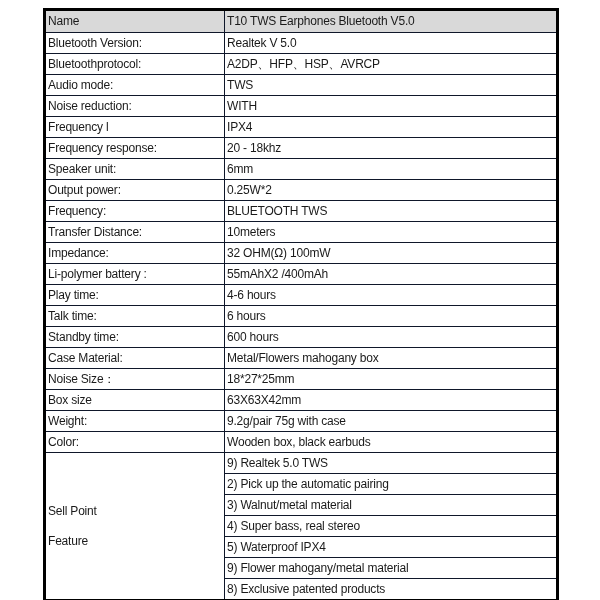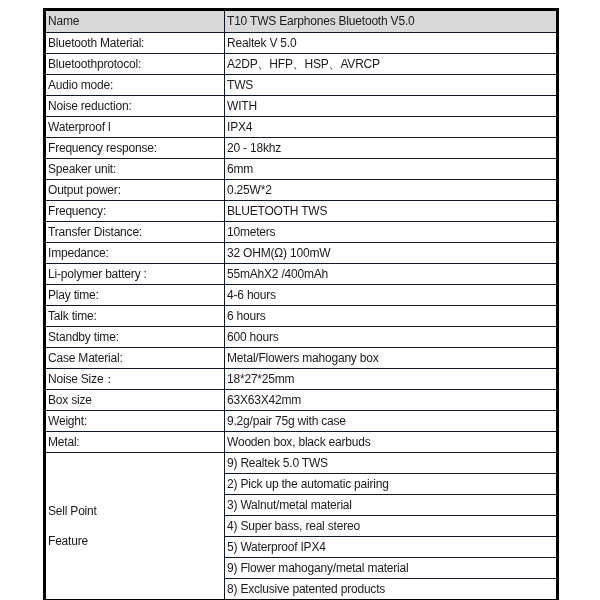--- a/index.html
+++ b/index.html
@@ -59,37 +59,37 @@
   <colgroup>
       <col class="c1">
       <col class="c2">
     </colgroup>
   <tbody id="tbody">
     <tr class="header">
       <td>Name</td>
       <td>T10 TWS Earphones Bluetooth V5.0</td>
     </tr>
   <tr>
-        <td>Bluetooth Material:</td>
+        <td>Bluetooth Version:</td>
         <td>Realtek V 5.0</td>
       </tr>
       <tr>
         <td>Bluetoothprotocol:</td>
         <td>A2DP、HFP、HSP、AVRCP</td>
       </tr>
       <tr>
         <td>Audio mode:</td>
         <td>TWS</td>
       </tr>
       <tr>
         <td>Noise reduction:</td>
         <td>WITH</td>
       </tr>
       <tr>
-        <td>Waterproof l</td>
+        <td>Frequency l</td>
         <td>IPX4</td>
       </tr>
       <tr>
         <td>Frequency response:</td>
         <td>20 - 18khz</td>
       </tr>
       <tr>
         <td>Speaker unit:</td>
         <td>6mm</td>
       </tr>
@@ -135,21 +135,21 @@
       </tr>
       <tr>
         <td>Box size</td>
         <td>63X63X42mm</td>
       </tr>
       <tr>
         <td>Weight:</td>
         <td>9.2g/pair  75g with case</td>
       </tr>
       <tr>
-        <td>Metal:</td>
+        <td>Color:</td>
         <td>Wooden box, black earbuds</td>
       </tr>
       <tr>
         <td class="feature-label" rowspan="7">
           <span>Sell Point</span>
           <span class="gap"></span>
           <span>Feature</span>
         </td>
         <td>9) Realtek 5.0   TWS</td>
       </tr>

